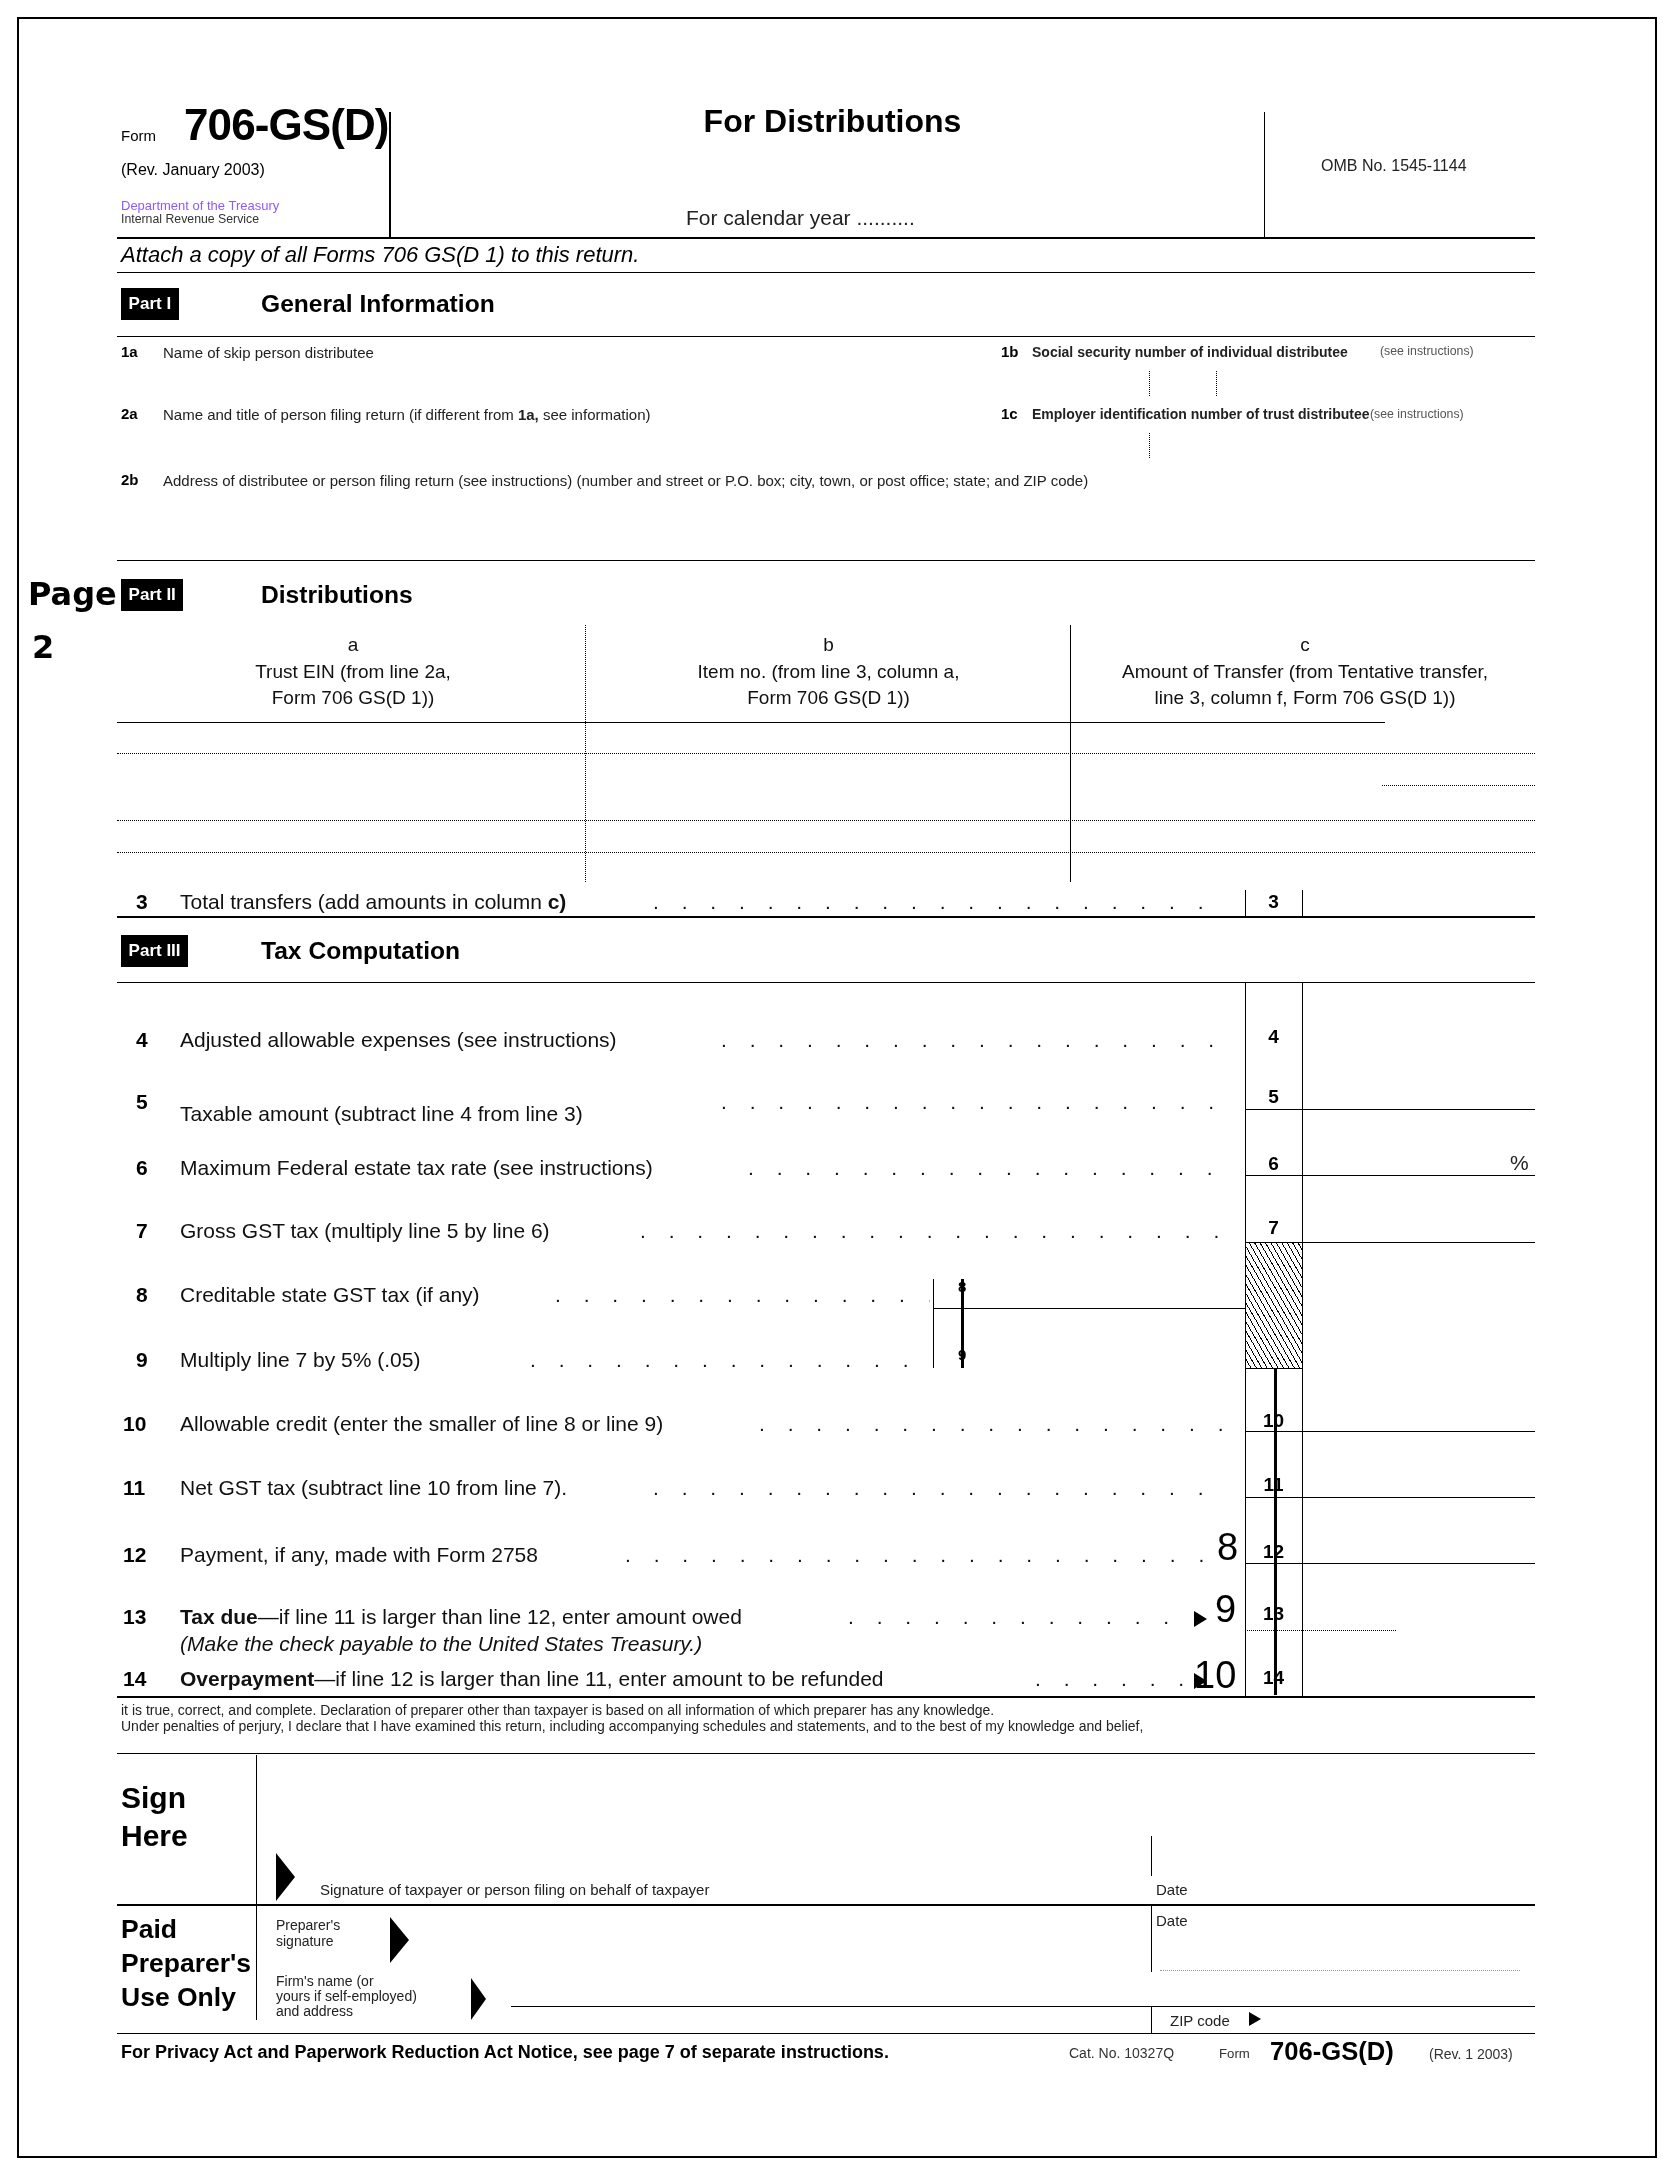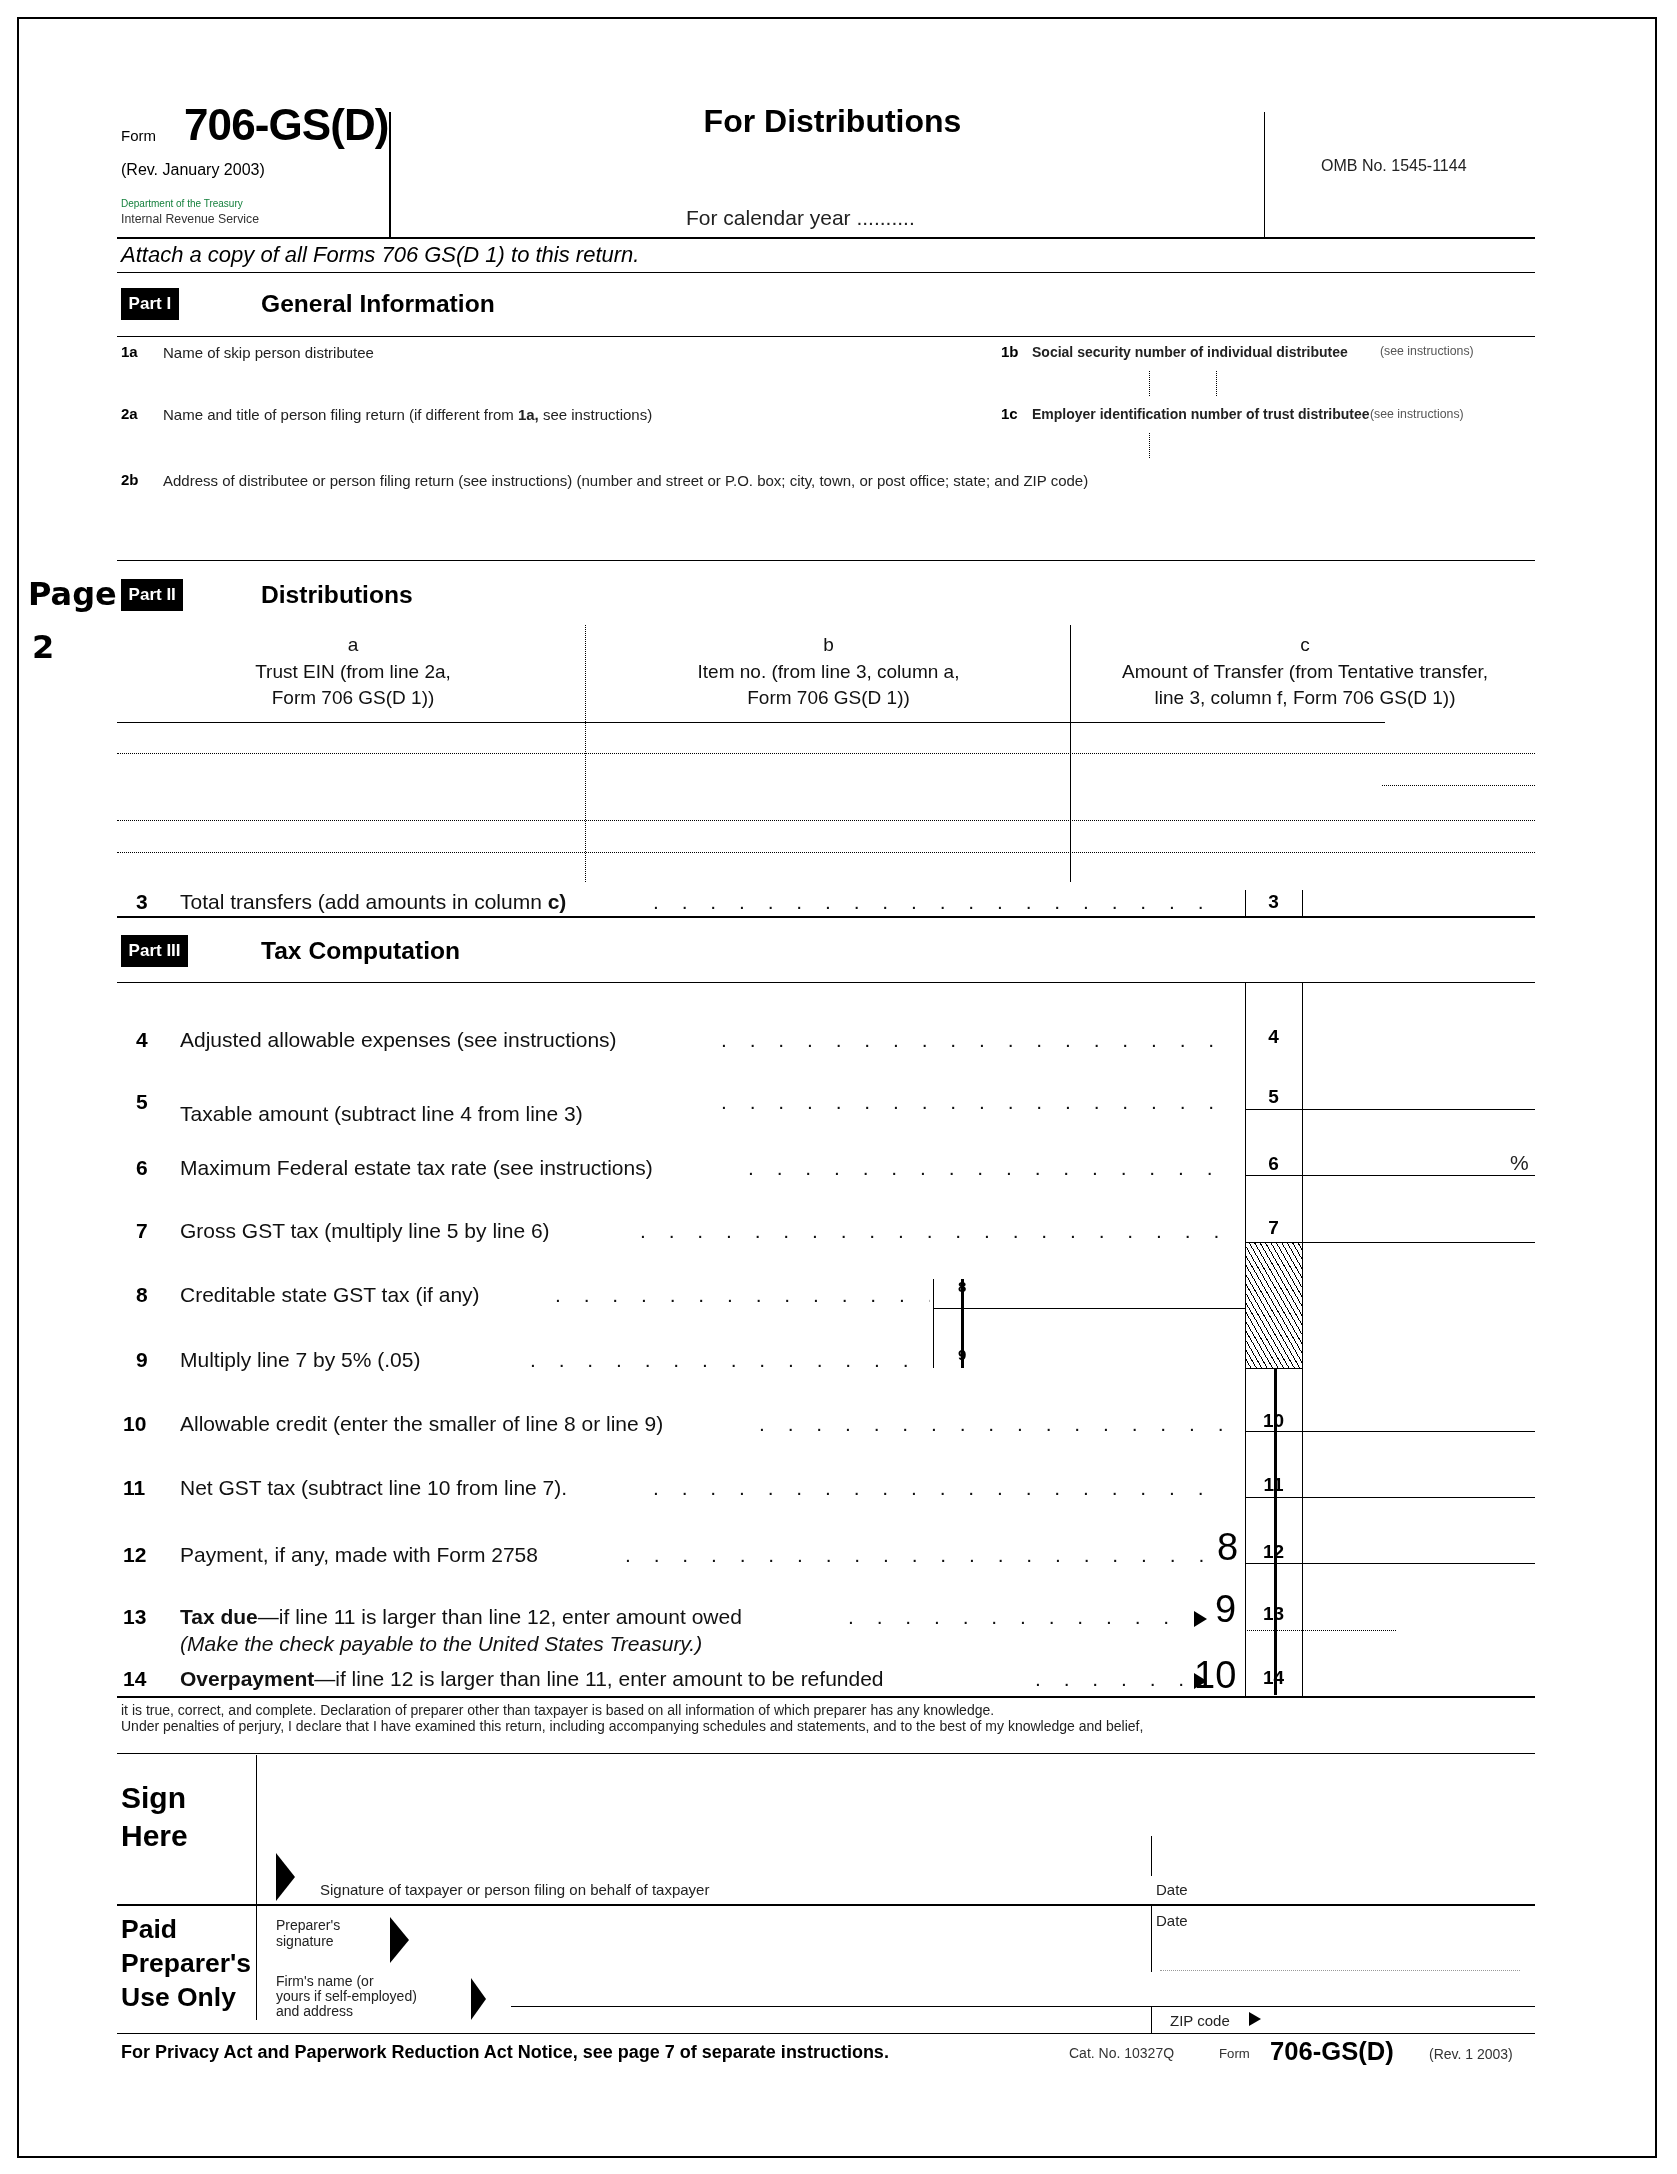--- a/index.html
+++ b/index.html
@@ -30,21 +30,21 @@
 </style>
 </head>
 <body>
 
 <div class="frame"></div>
 
 <div>
   <span class="abs" style="left:121px;top:127px;font-size:15px;">Form</span>
   <span class="abs" style="left:184px;top:100px;font-size:44px;font-weight:bold;letter-spacing:-0.9px;">706-GS(D)</span>
   <span class="abs" style="left:121px;top:161px;font-size:16px;">(Rev. January 2003)</span>
-  <span class="abs" style="left:121px;top:198px;font-size:10px;color:#15803d;">Department of the Treasury</span>
+  <span class="abs" style="left:121px;top:198px;font-size:13px;color:#8b5cf6;">Department of the Treasury</span>
   <span class="abs" style="left:121px;top:212px;font-size:12.3px;color:#333;">Internal Revenue Service</span>
   <div class="vline" style="left:389px;top:112px;height:125px;border-left-width:2.8px;"></div>
 
   <div class="abs" style="left:397px;top:102px;width:871px;text-align:center;font-weight:bold;font-size:32px;line-height:38px;">
     <div>For Distributions</div>
   </div>
   <div class="abs" style="left:686px;top:206px;font-size:21px;color:#222;">
     <span>For calendar year</span>
     <span>..........</span>
   </div>
@@ -69,21 +69,21 @@
   <span class="lt" style="left:1032px;top:344px;font-size:14px;font-weight:bold;">Social security number of individual distributee</span>
   <span class="lt" style="left:1380px;top:344px;font-size:12.3px;color:#555;">(see instructions)</span>
   <div class="vline dotted" style="left:1149px;top:371px;height:24.6px;"></div>
   <div class="vline dotted" style="left:1216px;top:371px;height:24.6px;"></div>
   <input class="field" style="left: 1032px; top: 367px; width: 492px; height: 28px;">
 
   <span class="ln" style="left:121px;top:405px;font-size:15px;">2a</span>
   <span class="lt" style="left:163px;top:406px;font-size:15px;">
     <span>Name and title of person filing return (if different from</span>
     <b>1a,</b>
-    <span>see instructions)</span>
+    <span>see information)</span>
   </span>
   <input class="field" style="left: 163px; top: 430px; width: 814px; height: 28px;">
 
   <span class="ln" style="left:1001px;top:405px;font-size:15px;">1c</span>
   <span class="lt" style="left:1032px;top:406px;font-size:14px;font-weight:bold;">Employer identification number of trust distributee</span>
   <span class="lt" style="left:1370px;top:407px;font-size:12.3px;color:#555;">(see instructions)</span>
   <div class="vline dotted" style="left:1149px;top:433px;height:24.6px;"></div>
   <input class="field" style="left: 1032px; top: 430px; width: 492px; height: 28px;">
 
   <span class="ln" style="left:121px;top:471px;font-size:15px;">2b</span>

